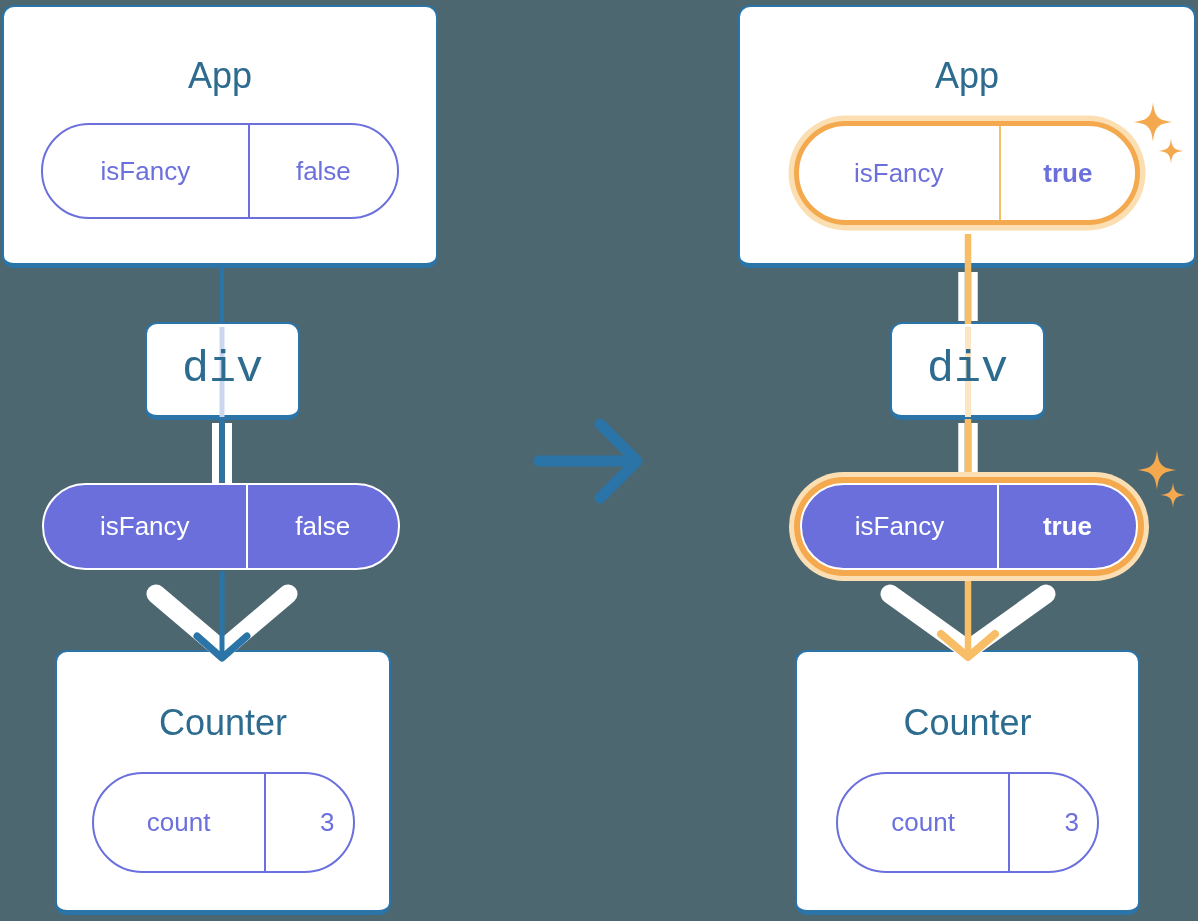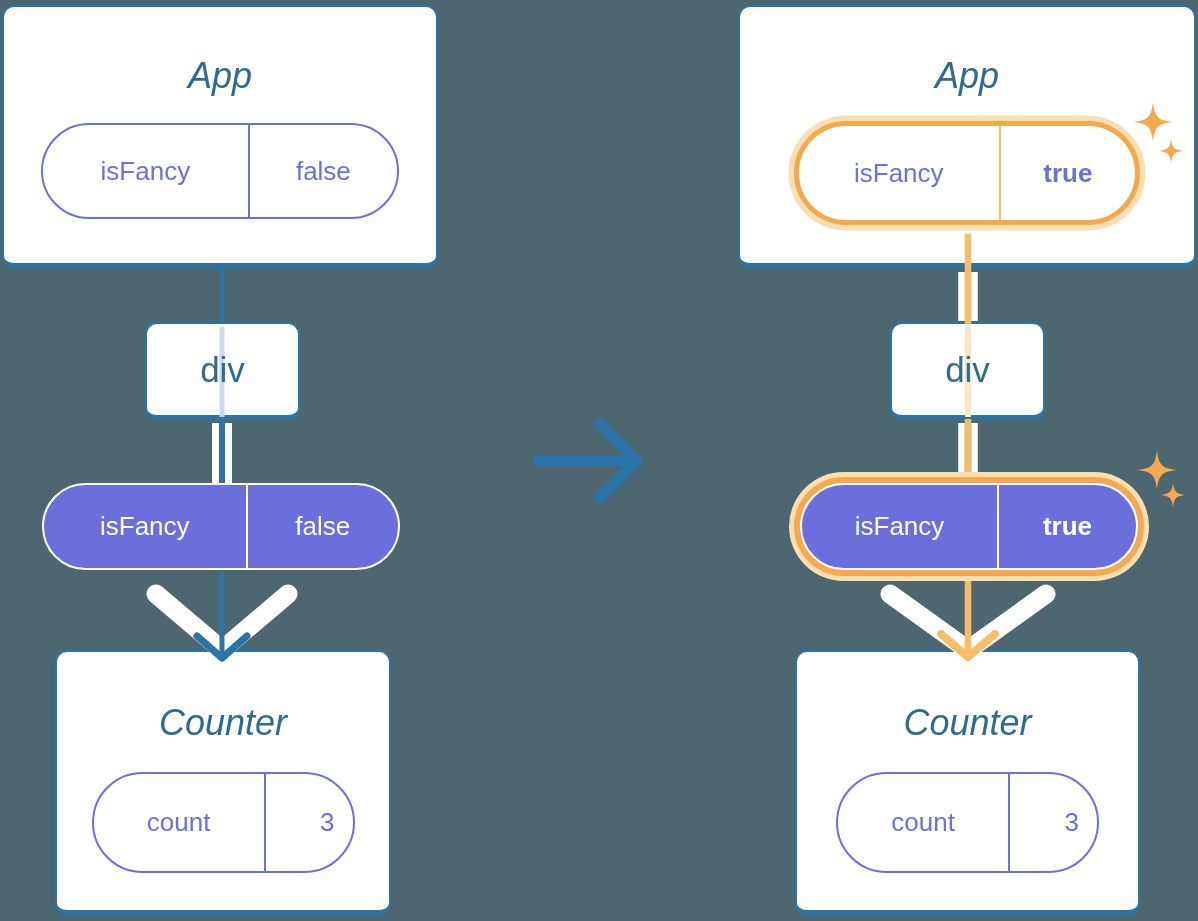--- a/index.html
+++ b/index.html
@@ -35,23 +35,23 @@
   .card-app-left  {left:2px;   top:5px;   width:436px; height:263px; padding-top:48px;}
   .card-app-right {left:738px; top:5px;   width:458px; height:263px; padding-top:48px;}
   .card-div-left  {left:145px; top:322px; width:155px; height:98px;  justify-content:center;}
   .card-div-right {left:890px; top:322px; width:155px; height:98px;  justify-content:center;}
   .card-counter-left  {left:55px;  top:650px; width:336px; height:265px; padding-top:50px;}
   .card-counter-right {left:795px; top:650px; width:345px; height:265px; padding-top:50px;}
 
   .title{
     position:relative;z-index:3;
     color:var(--title-text);
-    font-size:36px;font-weight:500;line-height:42px;font-style:italic;
-  }
-  .div-title{position:relative;z-index:3;color:var(--title-text);font-size:35px;font-weight:500;}
+    font-size:36px;font-weight:500;line-height:42px;
+  }
+  .div-title{position:relative;z-index:3;color:var(--title-text);font-size:45px;font-weight:500;font-family:Liberation Mono, monospace;}
 
   
   .pill{
     position:relative;z-index:3;
     display:flex;align-items:stretch;
     border-radius:60px;
     font-size:26px;
     overflow:hidden;
   }
   .seg{display:flex;align-items:center;justify-content:center;}

